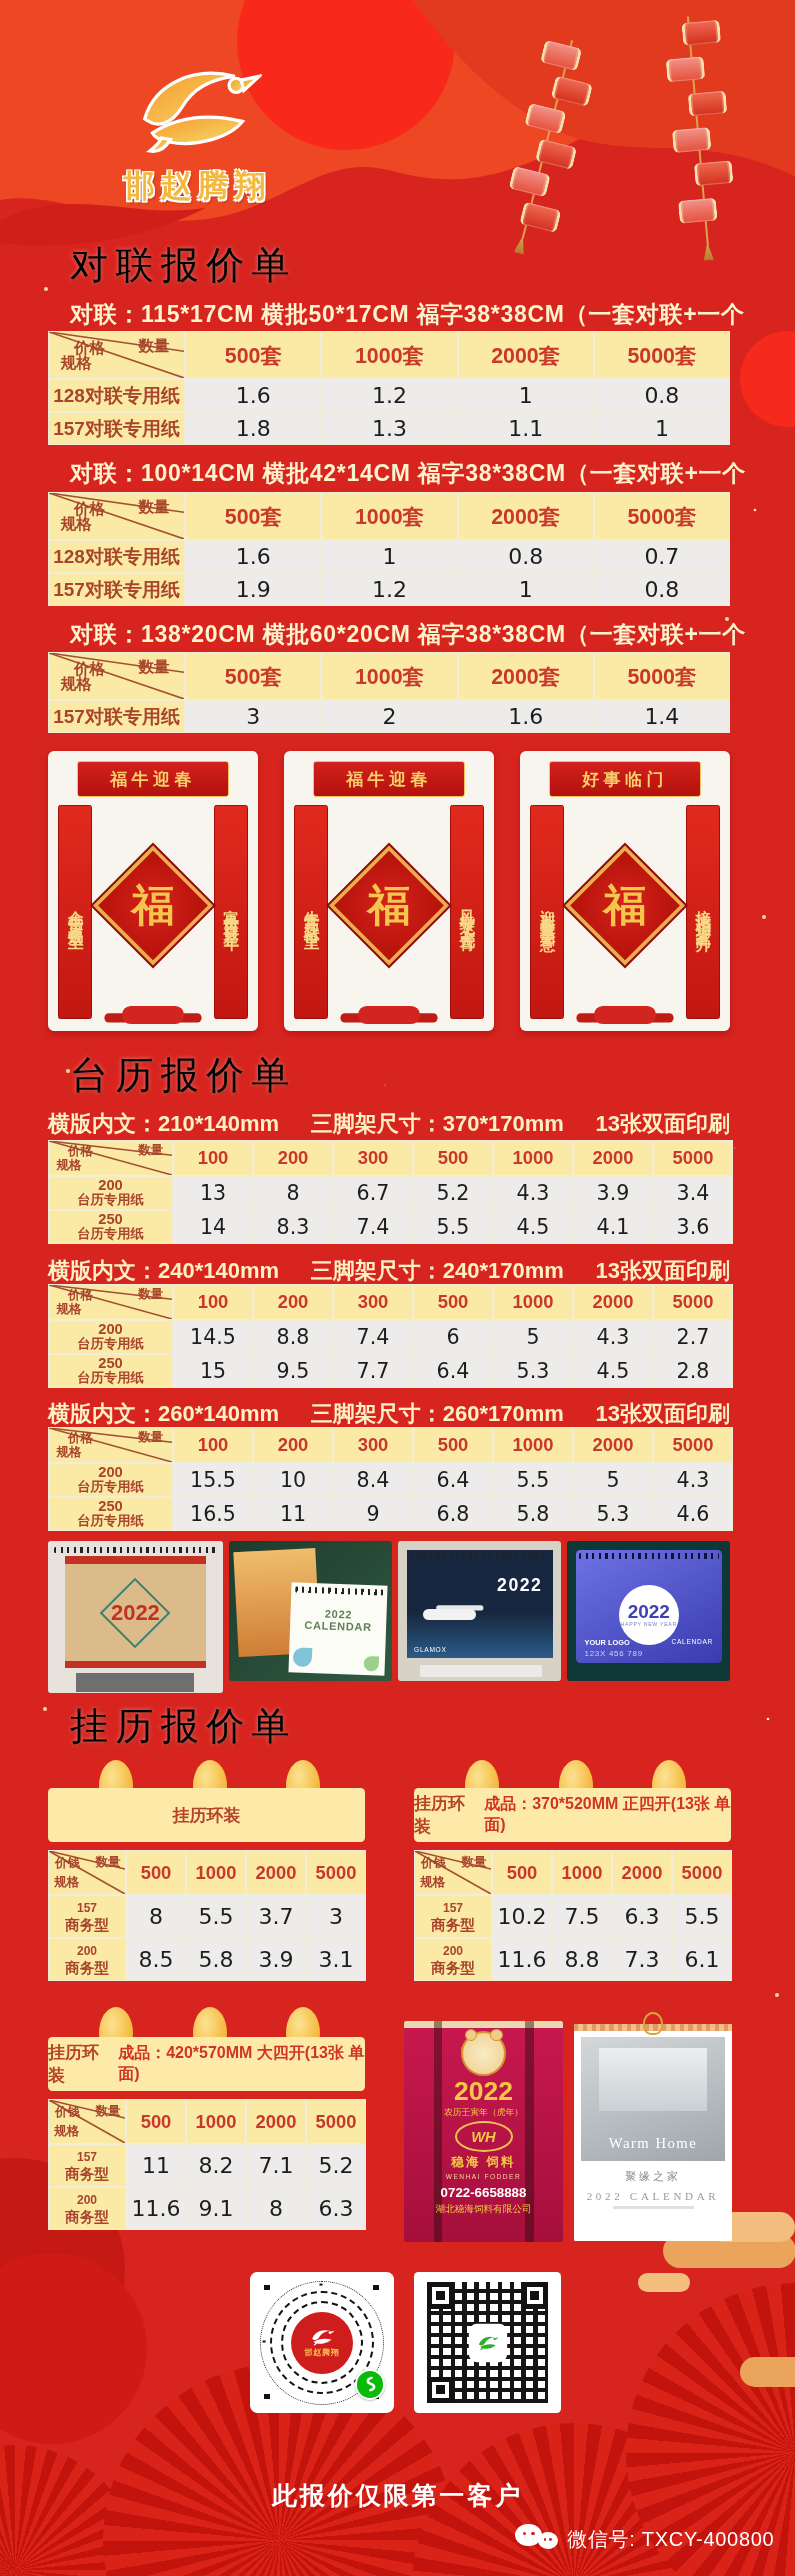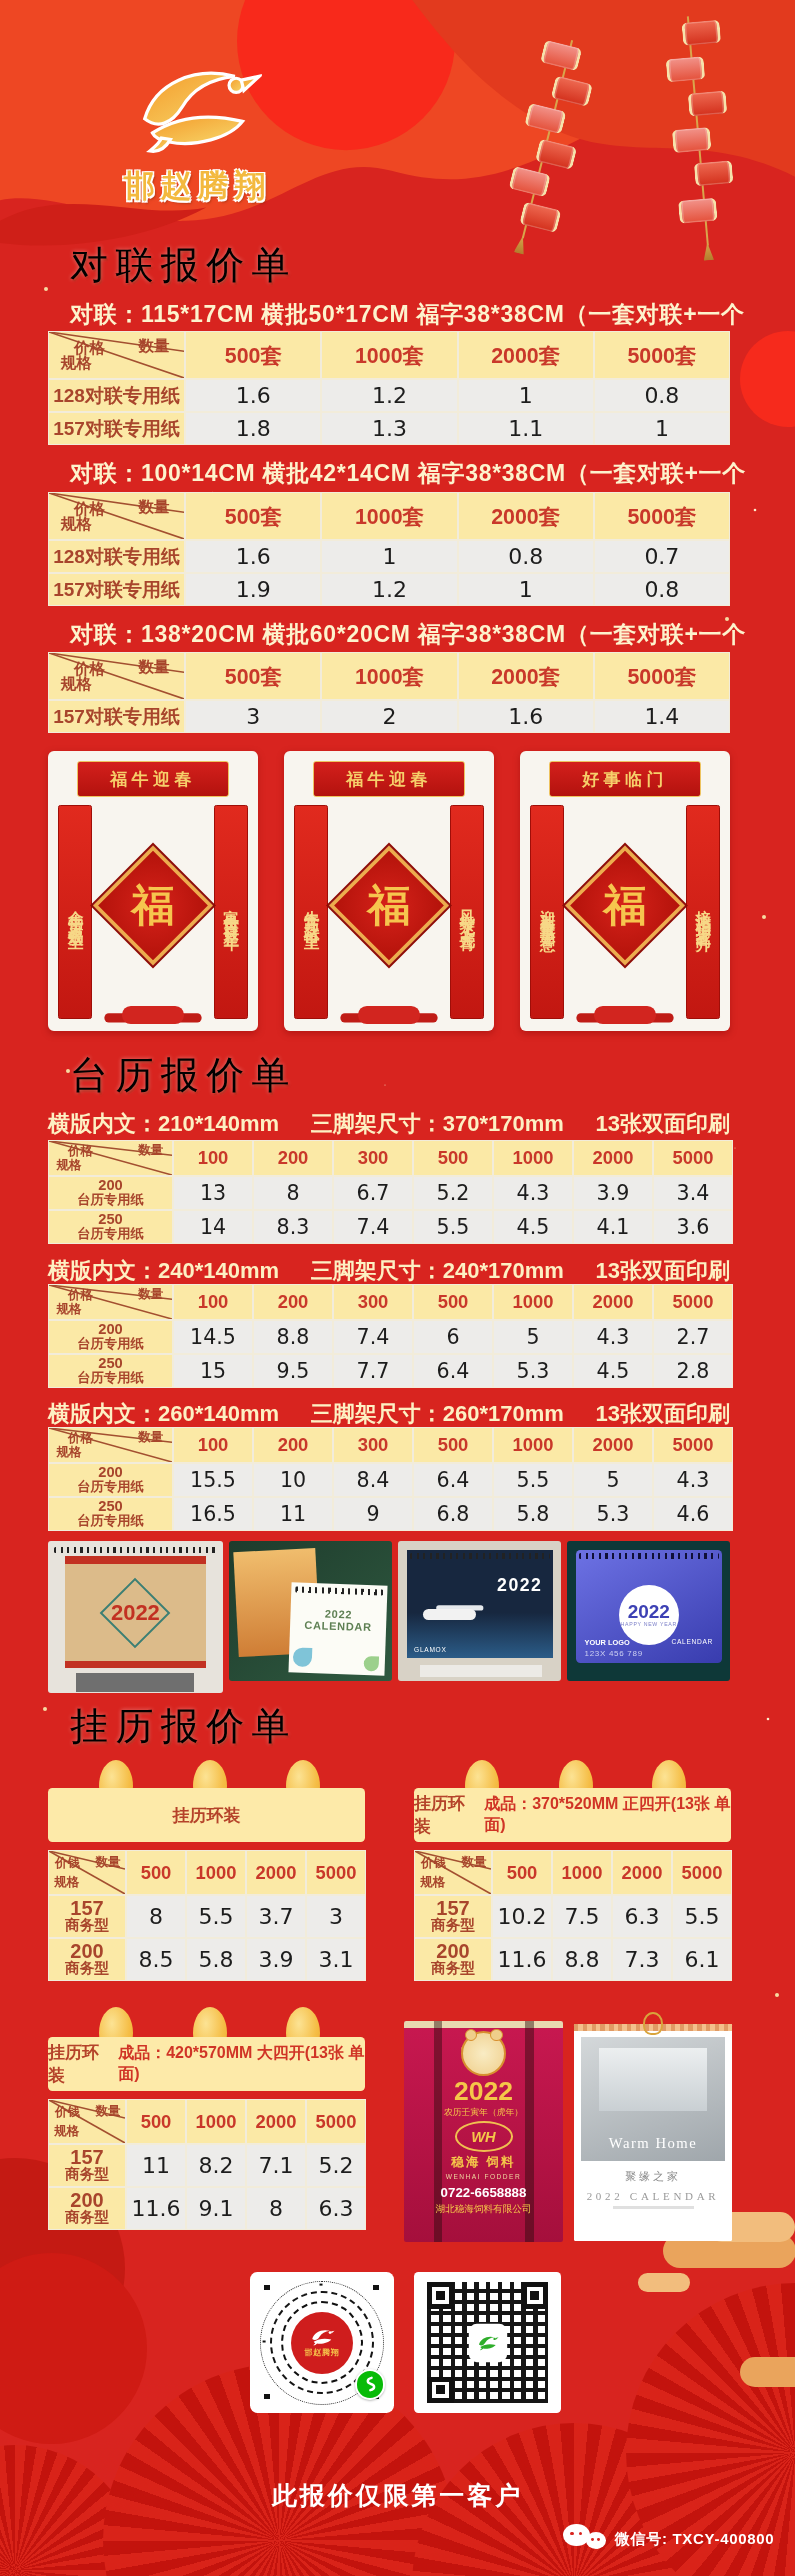--- a/index.html
+++ b/index.html
@@ -62,21 +62,21 @@
   .pt.t{width:682px} .pt.t col.c0{width:125px} .pt.t col.c{width:80px}
   .pt.t .hd th{height:34px;font-size:18.4px}
   .pt.t .r th,.pt.t .r td{height:32px}
   .pt.t .rl1{font-size:14.7px;line-height:15.5px} .pt.t .rl2{font-size:13.3px;line-height:14.7px}
   .pt.t .v{font-size:20.6px}
   .pt.t .cp{left:19px;top:2.2px;font-size:12.5px} .pt.t .cq{right:8.8px;top:0.7px;font-size:12.5px} .pt.t .cs{left:7.4px;bottom:1.5px;font-size:12.5px}
 
   .pt.g{width:317px} .pt.g col.c0{width:78px} .pt.g col.c{width:60px}
   .pt.g .hd th{height:43px;font-size:18.4px}
   .pt.g .r th,.pt.g .r td{height:41px}
-  .pt.g .rl1{font-size:20px;line-height:17.7px} .pt.g .rl2{font-size:14.7px;line-height:16px}
+  .pt.g .rl1{font-size:12px;line-height:17.7px} .pt.g .rl2{font-size:14.7px;line-height:16px}
   .pt.g .v{font-size:22px}
   .pt.g .cp{left:5.9px;top:4.4px;font-size:12.5px} .pt.g .cq{right:4.4px;top:2.9px;font-size:12.5px} .pt.g .cs{left:5.2px;bottom:2.9px;font-size:12.5px}
 
   
   .gban{position:absolute;width:317px;height:54px;background:#fdeaa9;border-radius:4.4px;z-index:2;
         display:flex;align-items:center;justify-content:center;gap:7.4px}
   .gbl{color:#b5432a;font-size:17px;font-weight:bold}
   .gbd{color:#d03426;font-size:16px;font-weight:bold}
   .egg{position:absolute;width:34px;height:52px;border-radius:50%;z-index:1;
        background:radial-gradient(ellipse at 38% 32%,#fce394 0%,#f5bd45 60%,#e9a92f 100%)}
@@ -199,21 +199,21 @@
         font-weight:bold;letter-spacing:2.9px;z-index:3}
   .wxrow{position:absolute;right:20.6px;top:2522px;display:flex;align-items:center;gap:8.8px;z-index:3}
   .wxi{position:relative;width:43px;height:34px}
   .bub1{position:absolute;left:0;top:1.5px;width:26.5px;height:22px;background:#fff;border-radius:50%}
   .bub1:after{content:"";position:absolute;left:4.4px;bottom:-4.4px;border:5.2px solid transparent;border-top-color:#fff;
               transform:rotate(18deg)}
   .bub2{position:absolute;right:0;top:10.3px;width:20px;height:17px;background:#fff;border-radius:50%}
   .bub2:after{content:"";position:absolute;right:3.7px;bottom:-3.7px;border:4.4px solid transparent;border-top-color:#fff;
               transform:rotate(-20deg)}
   .wxi i{position:absolute;width:3.7px;height:3.7px;border-radius:50%;background:#d8241f}
-  .wxt{color:#fff;font-size:15px;font-weight:bold;letter-spacing:0.7px}
+  .wxt{color:#fff;font-size:20px;font-weight:normal;letter-spacing:0.7px}
 </style>
 </head>
 <body>
 
 <div id="page">
 
   <svg width="0" height="0" style="position:absolute">
     <defs>
       <linearGradient id="gld" x1="0" y1="0" x2="1" y2="1">
         <stop offset="0" stop-color="#f49b2b"></stop>

